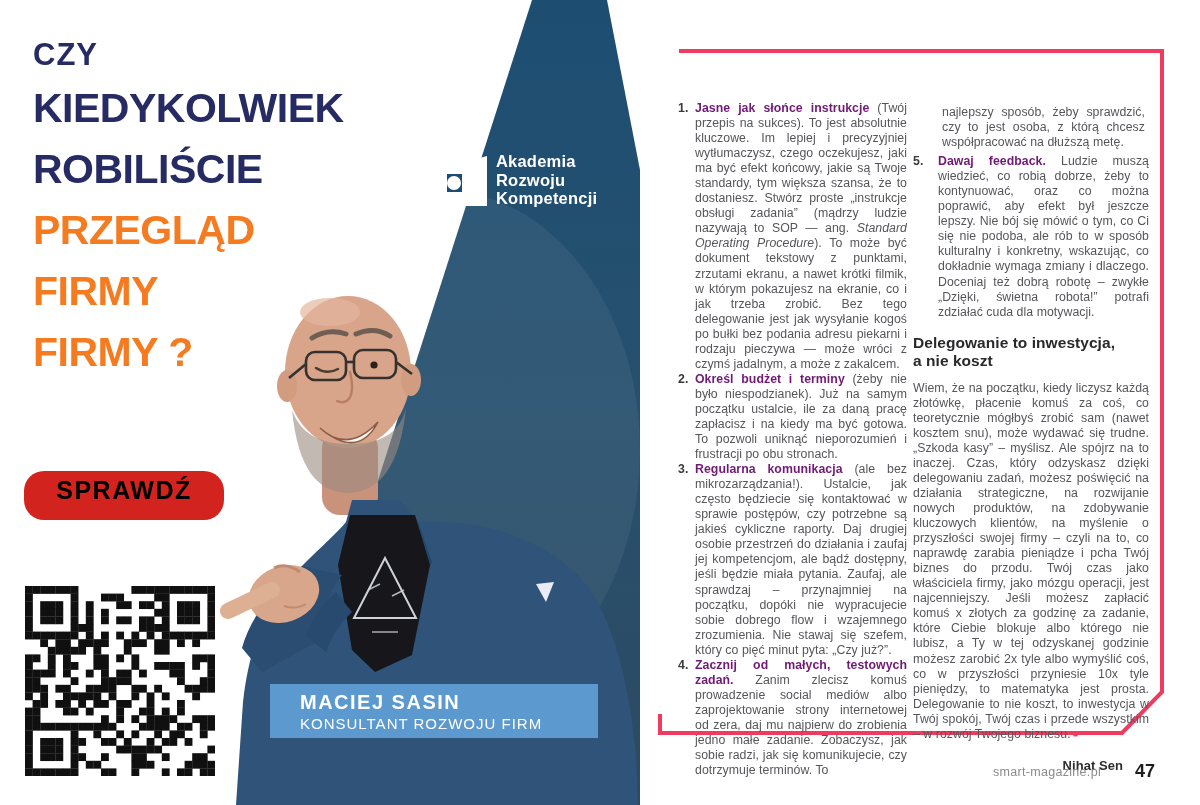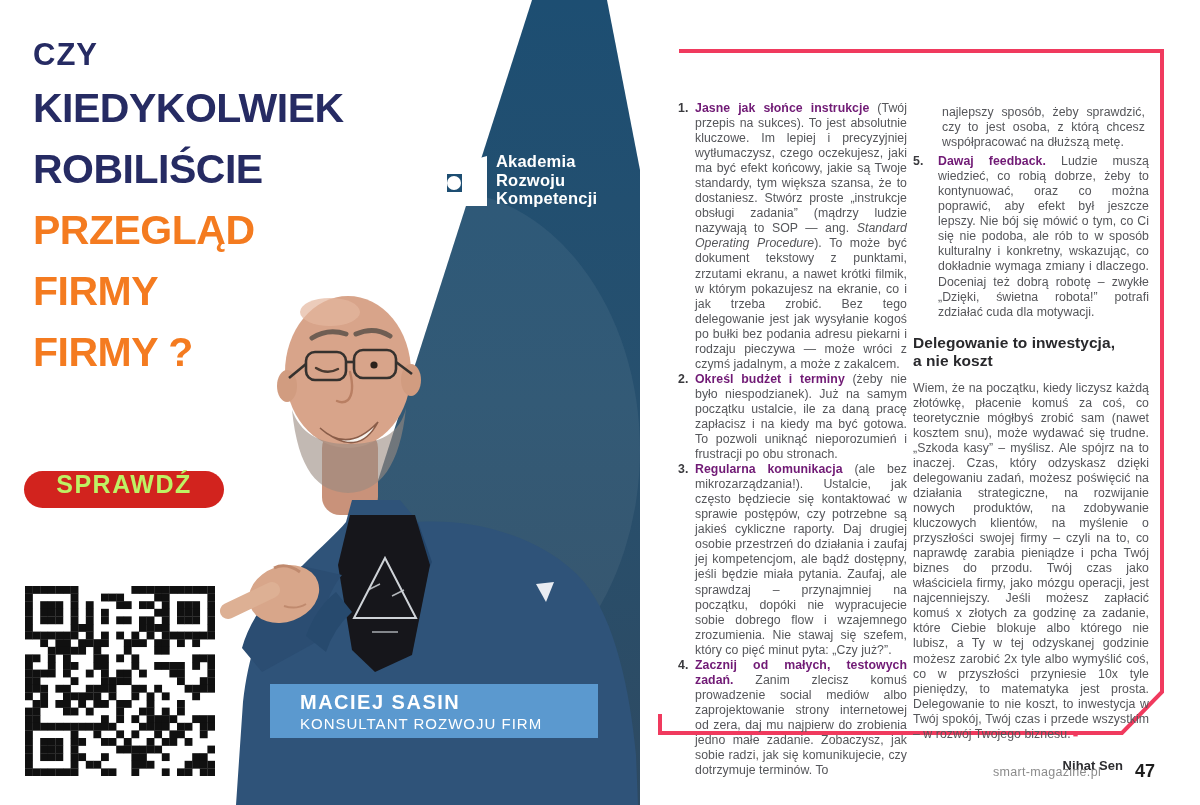--- a/index.html
+++ b/index.html
@@ -15,22 +15,22 @@
 
   
   #art{position:absolute;left:0;top:0;}
   .title{position:absolute;left:33px;top:32px;}
   .tl{font-weight:700;letter-spacing:-0.5px;}
   .tl.czy{font-size:31px;line-height:46px;letter-spacing:1px;color:var(--navy);}
   .tl.big{font-size:41px;line-height:61px;color:var(--navy);}
   .tl.or{color:var(--orange);}
   .logo-text{position:absolute;left:496px;top:152px;color:#fff;font-weight:700;
     font-size:16.5px;line-height:18.5px;letter-spacing:.2px;}
-  .cta{position:absolute;left:24px;top:471px;width:200px;height:37px;border:none;
-    background:var(--red);border-radius:20px;color:#bef264;font-family:inherit;
+  .cta{position:absolute;left:24px;top:471px;width:200px;height:49px;border:none;
+    background:var(--red);border-radius:20px;color:#000000;font-family:inherit;
     font-size:25px;font-weight:700;letter-spacing:1.5px;cursor:pointer;
     display:flex;align-items:center;justify-content:center;padding-bottom:12px;}
   .qr{position:absolute;left:25px;top:586px;width:190px;height:190px;background:#fff;}
   .caption{position:absolute;left:270px;top:684px;width:328px;height:54px;
     background:rgba(95,158,214,0.93);color:#fff;display:flex;flex-direction:column;
     justify-content:center;padding-left:30px;box-sizing:border-box;}
   .cap-name{font-size:20px;font-weight:700;letter-spacing:1.5px;line-height:24px;}
   .cap-role{font-size:15px;font-weight:400;letter-spacing:1px;line-height:19px;}
 
   

